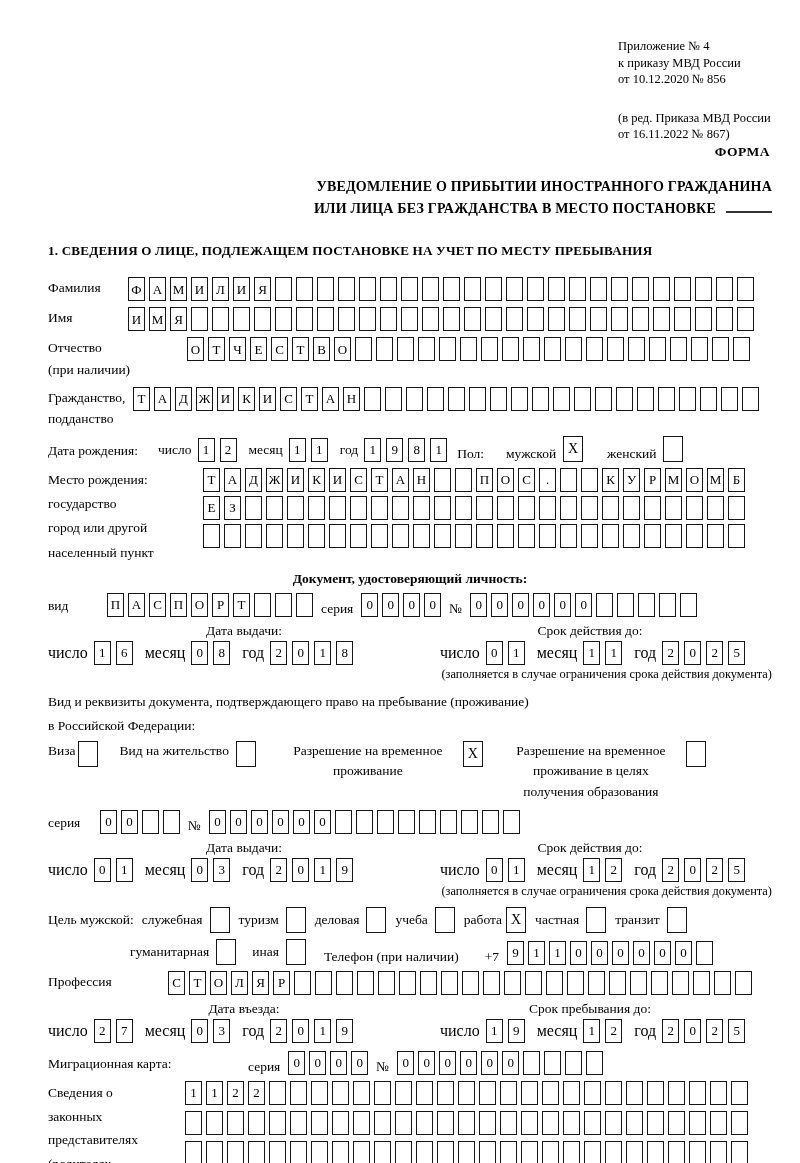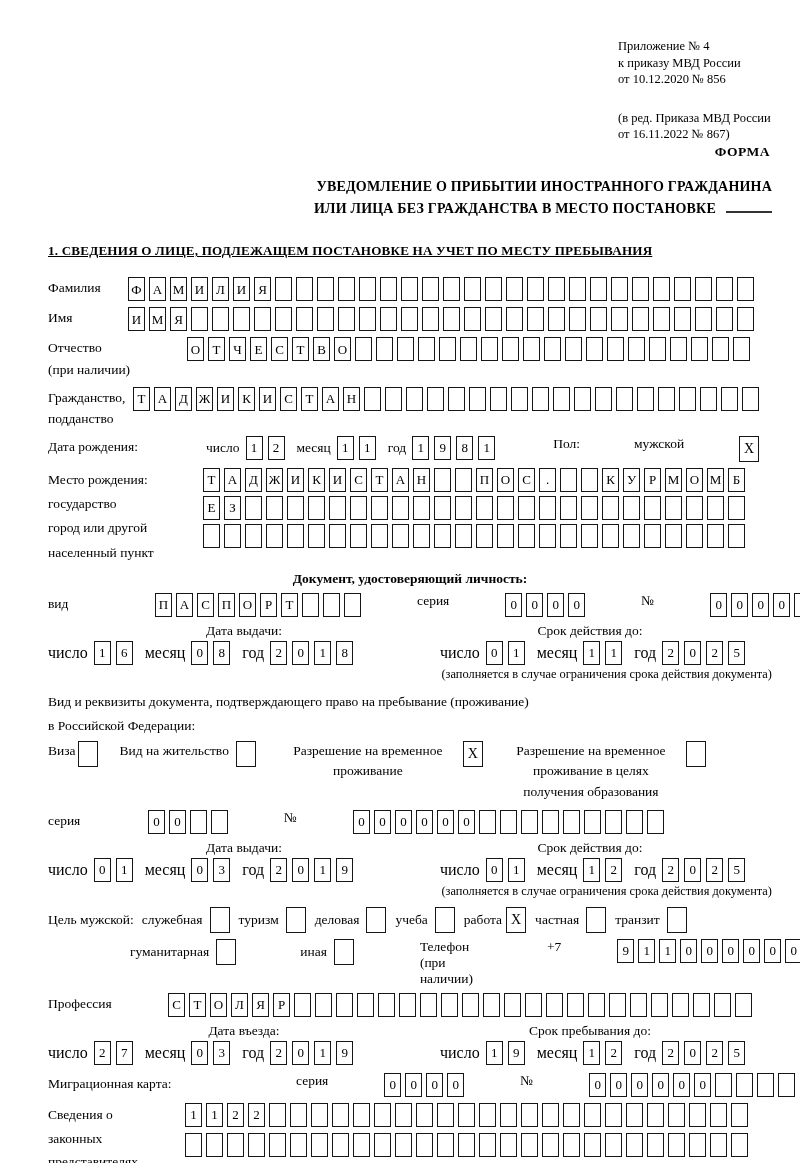--- a/index.html
+++ b/index.html
@@ -3,23 +3,23 @@
 <meta charset="utf-8">
 <style>
   html,body{margin:0;padding:0;background:#fff;color:#000;}
   body{width:800px;height:1163px;overflow:hidden;font-family:"Liberation Serif","DejaVu Serif",serif;}
   .page{position:relative;width:800px;height:1163px;box-sizing:border-box;padding:36px 28px 0 48px;}
   .appendix{position:absolute;left:618px;top:38px;font-size:12.5px;line-height:1.32;}
   .appendix .blk2{margin-top:22px;}
   .forma{margin-top:108px;text-align:right;font-weight:bold;font-size:13.5px;letter-spacing:.5px;padding-right:2px;}
   .title{margin-top:16px;text-align:right;font-weight:bold;font-size:14px;line-height:1.55;letter-spacing:.2px;}
   .title-blank{display:inline-block;width:46px;border-bottom:2px solid #333;height:2px;margin-left:10px;}
-  .section-title{margin-top:24px;margin-bottom:18px;font-weight:bold;font-size:13.1px;letter-spacing:.2px;text-decoration:underline;}
+  .section-title{margin-top:24px;margin-bottom:18px;font-weight:bold;font-size:13.1px;letter-spacing:.2px;}
   .frow{display:flex;align-items:flex-start;margin-bottom:6px;font-size:13.5px;}
-  .frow.vcenter{align-items:flex-start;gap:48px;}
+  .frow.vcenter{align-items:flex-end;}
   .flabel{flex:none;line-height:1.6;white-space:pre-line;}
   .cellrow{display:flex;gap:4px;flex:none;}
   .cell{box-sizing:border-box;flex:none;width:17px;height:24px;border:1.8px solid #161616;
         display:inline-flex;align-items:center;justify-content:center;
         font-size:13px;line-height:1;background:#fff;}
   .cb{width:20px;height:26px;margin-left:7px;font-size:14px;}
   .stack{display:flex;flex-direction:column;gap:4px;}
   .mid-label{margin:0 8px;flex:none;}
   .dates-header{display:flex;font-size:13.5px;margin-bottom:2px;}
   .dh-left{width:392px;text-align:center;}
@@ -220,21 +220,21 @@
         </div>
       <span class="lab2">год</span>
       <div class="cellrow">
           <div class="cell">1</div>
           <div class="cell">9</div>
           <div class="cell">8</div>
           <div class="cell">1</div>
         </div>
     </div>
     <span style="margin-left:10px">Пол:</span>
-    <span style="margin-left:6px">мужской</span>
+    <span style="margin-left:22px">мужской</span>
     <div class="cell cb">X</div>
     <span style="margin-left:24px">женский</span>
     <div class="cell cb"></div>
   </div>
 
   <div class="frow" style="margin-top:4px;">
     <div class="flabel" style="width:155px;line-height:1.8">Место рождения:
 государство
 город или другой
 населенный пункт</div>

